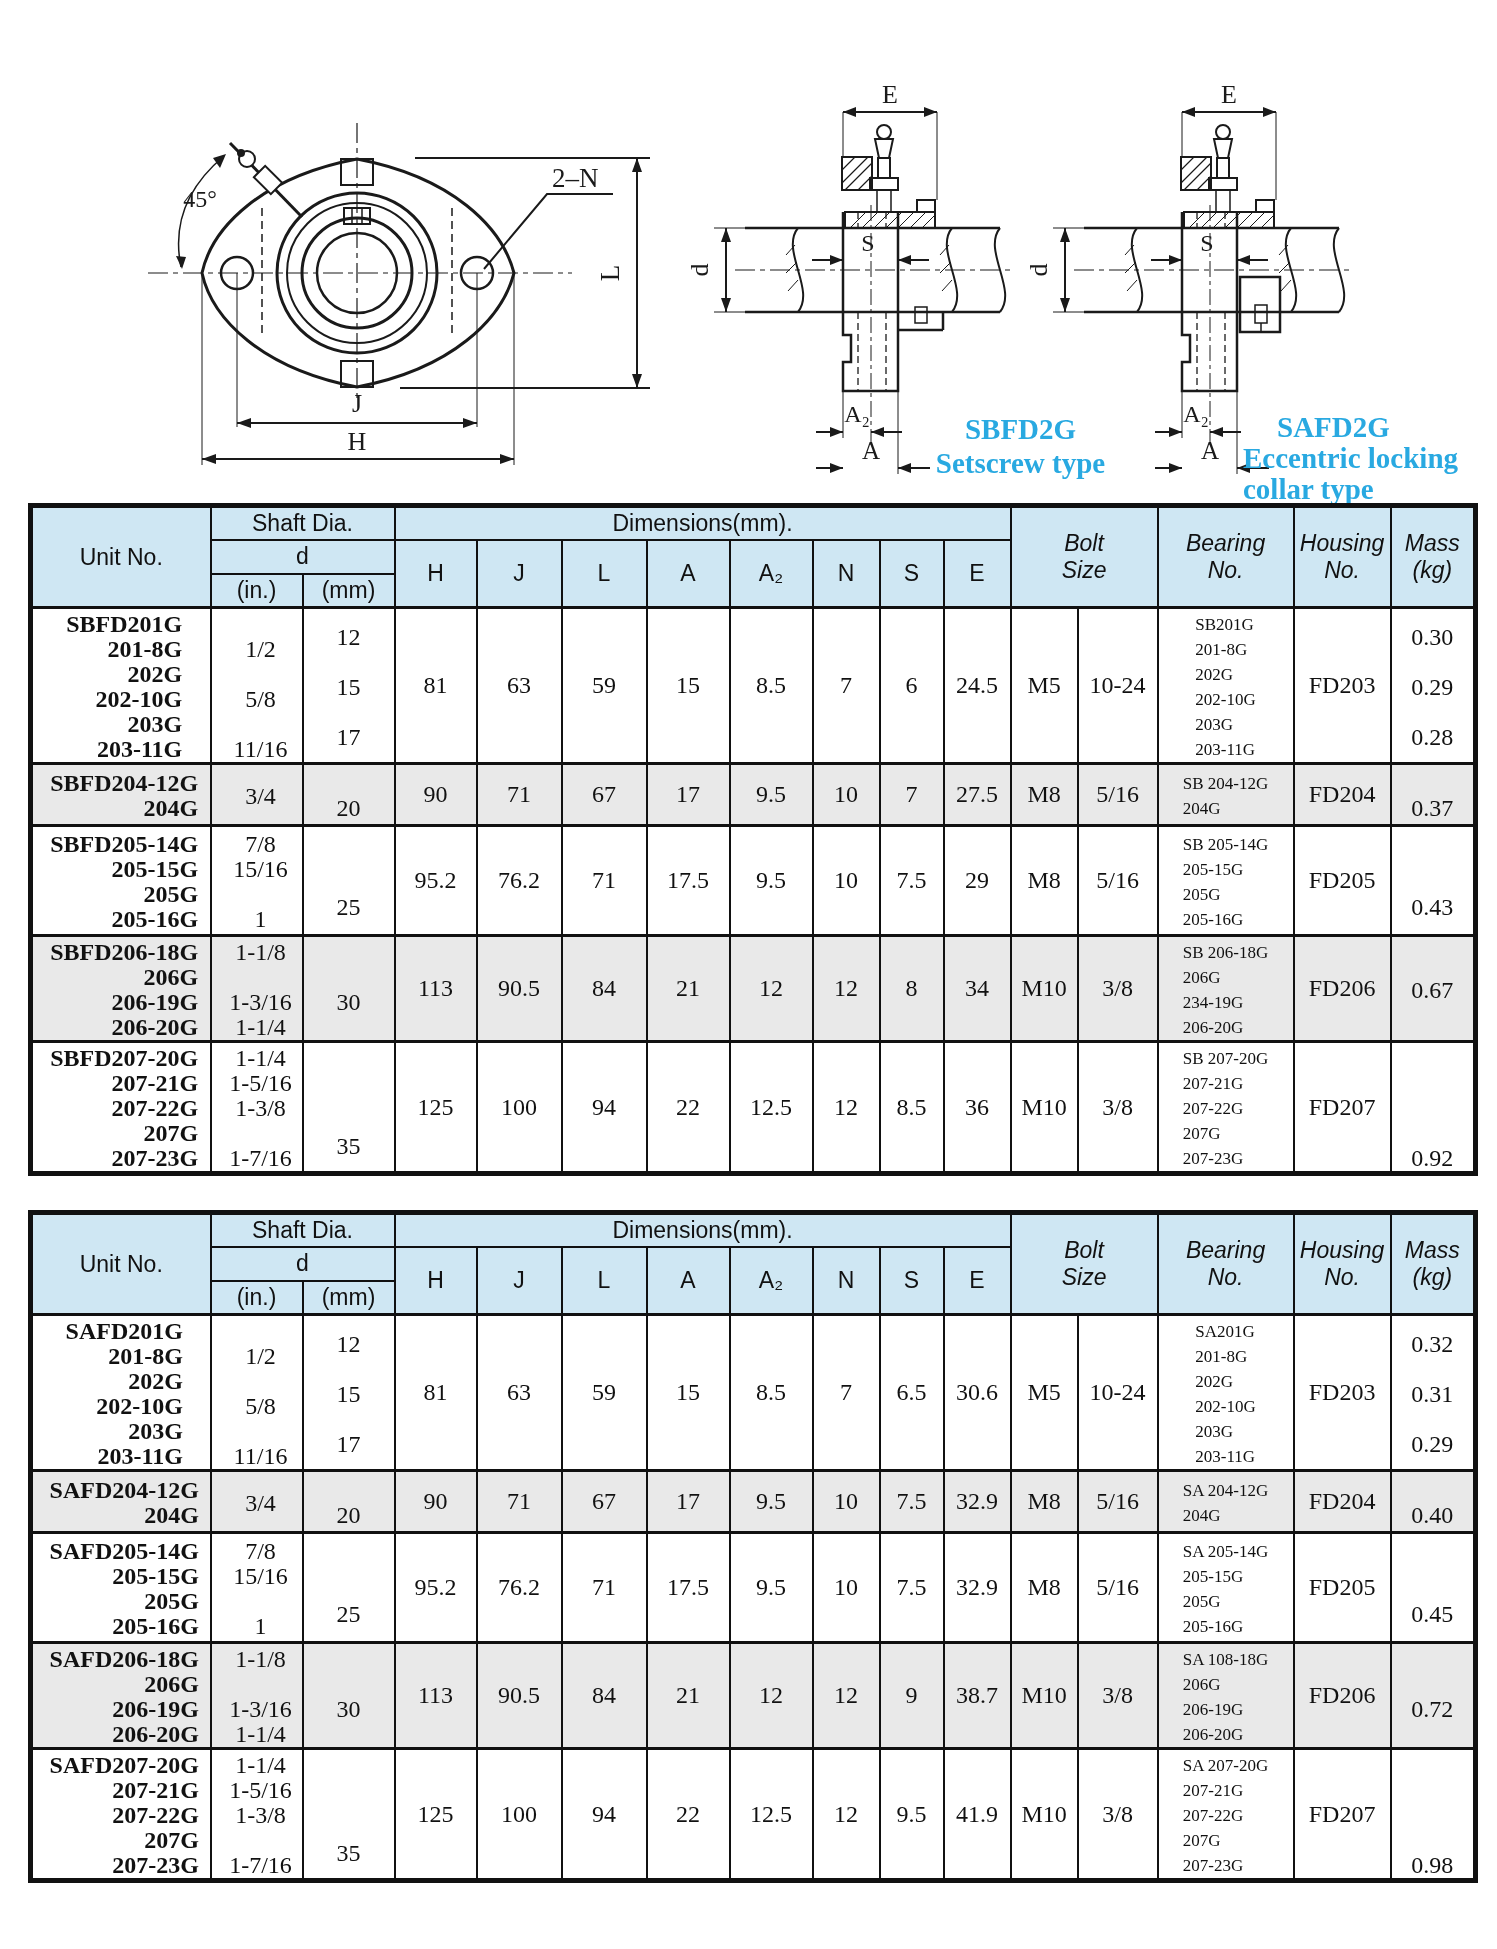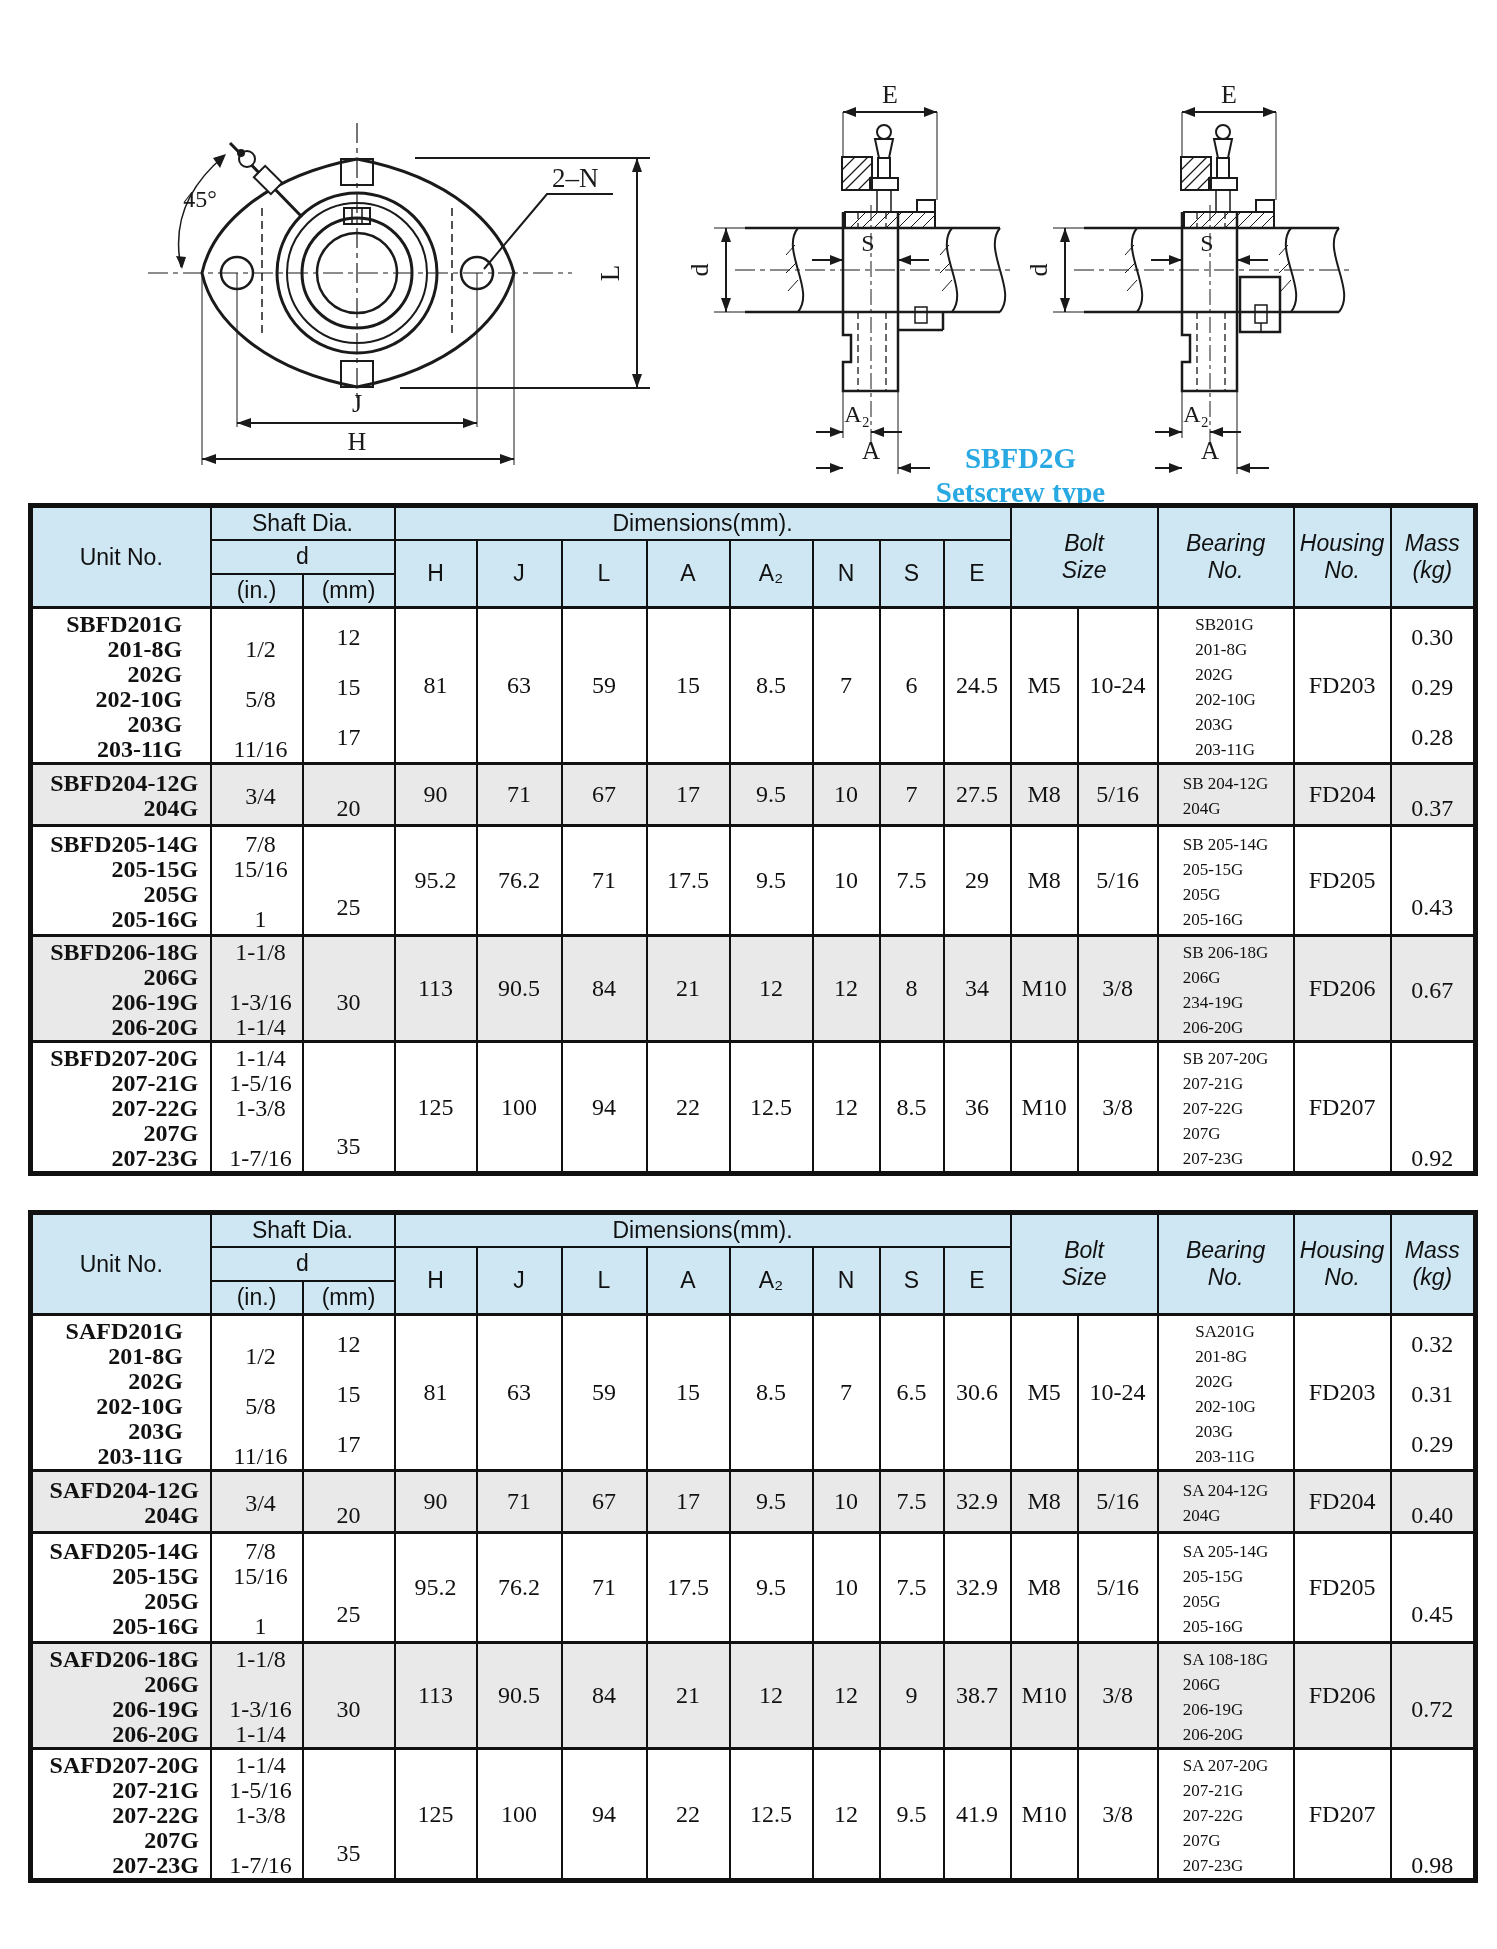--- a/index.html
+++ b/index.html
@@ -1,20 +1,20 @@
 <!DOCTYPE html>
 <html><head>
 <meta charset="utf-8">
 <style>
   html,body{margin:0;padding:0;background:#fff;}
   .page{position:relative;width:1497px;height:1949px;background:#fff;overflow:hidden;
         font-family:"Liberation Sans",sans-serif;color:#111;}
   svg text{font-family:"Liberation Serif","DejaVu Serif",serif;fill:#1a1a1a;}
   .drawing-band{position:absolute;left:0;top:55px;}
-  .cap{position:absolute;color:#29a9e1;font-family:"Liberation Serif","DejaVu Serif",serif;font-weight:bold;margin-top:29px;}
+  .cap{position:absolute;color:#29a9e1;font-family:"Liberation Serif","DejaVu Serif",serif;font-weight:bold;}
   .cap1{left:928px;top:412px;width:185px;text-align:center;font-size:29px;line-height:34px;}
   .cap2{left:1243px;top:412px;width:225px;font-size:29px;line-height:31px;}
   .cap2 .ind{margin-left:34px;}
   table.spec{position:absolute;left:28px;border-collapse:collapse;table-layout:fixed;
              width:1445px;border:5px solid #111;background:#fff;}
   .spec th,.spec td{border:2px solid #111;overflow:hidden;padding:0;}
   .spec thead{border-bottom:3px solid #111;}
   .spec thead th{background:#cfe7f3;font-weight:normal;font-size:23px;color:#111;}
   .spec thead th .wrapspan{display:inline-block;font-style:italic;}
   .w60{width:62px;} .w95{width:95px;} .w92{width:92px;} .w62{width:60px;}
@@ -213,20 +213,25 @@
       <polygon points="898,413 911,408 911,418" fill="#1a1a1a" stroke="none"></polygon>
       <text x="871" y="404" font-size="25" text-anchor="middle" stroke="none">A</text>
     </g>
   </svg>
 
   <div class="cap cap1">
     <div>SBFD2G</div>
     <div>Setscrew type</div>
   </div>
 
+  <div class="cap cap2">
+    <div class="ind">SAFD2G</div>
+    <div>Eccentric locking</div>
+    <div>collar type</div>
+  </div>
 
   <table class="spec" style="top:503px">
     <colgroup>
       <col style="width:180px">
         <col style="width:92px">
         <col style="width:92px">
       <col style="width:82px">
         <col style="width:85px">
         <col style="width:85px">
         <col style="width:83px">

